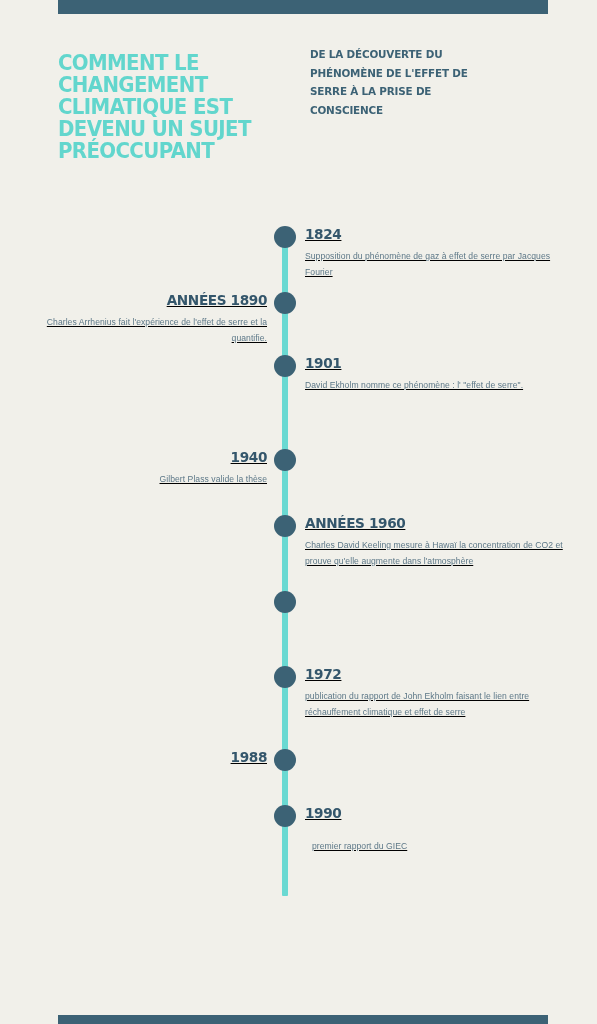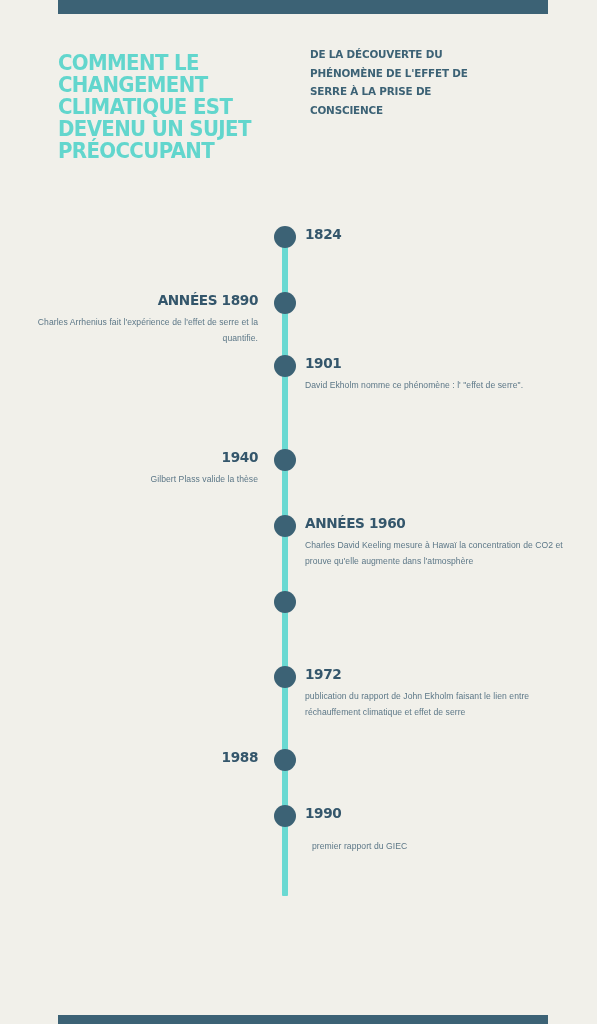--- a/index.html
+++ b/index.html
@@ -94,28 +94,29 @@
     position: absolute;
     left: 274px;
     width: 22px;
     height: 22px;
     border-radius: 50%;
     background: #3c6275;
   }
 
   .entry {
     position: absolute;
+    text-decoration: underline;
   }
   .entry.right {
     left: 305px;
     width: 268px;
     text-align: left;
   }
   .entry.left {
-    left: 28px;
+    left: 37px;
     width: 230px;
     text-align: right;
   }
   .entry-year {
     margin: 0 0 7px 0;
     font-family: "DejaVu Sans", sans-serif;
     font-size: 14.5px;
     font-weight: bold;
     letter-spacing: -0.4px;
     color: #34566b;
@@ -153,20 +154,21 @@
     <div class="tl-dot" style="top:355px"></div>
     <div class="tl-dot" style="top:449px"></div>
     <div class="tl-dot" style="top:515px"></div>
     <div class="tl-dot" style="top:591px"></div>
     <div class="tl-dot" style="top:666px"></div>
     <div class="tl-dot" style="top:749px"></div>
     <div class="tl-dot" style="top:805px"></div>
 
     <div class="entry right" style="top:226px">
       <div class="entry-year">1824</div>
+      <div class="entry-desc">Supposition du phénomène de gaz à effet de serre par Jacques Fourier</div>
     </div>
 
     <div class="entry left" style="top:292px">
       <div class="entry-year">ANNÉES 1890</div>
       <div class="entry-desc">Charles Arrhenius fait l'expérience de l'effet de serre et la quantifie.</div>
     </div>
 
     <div class="entry right" style="top:355px">
       <div class="entry-year">1901</div>
       <div class="entry-desc">David Ekholm nomme ce phénomène : l' "effet de serre".</div>

